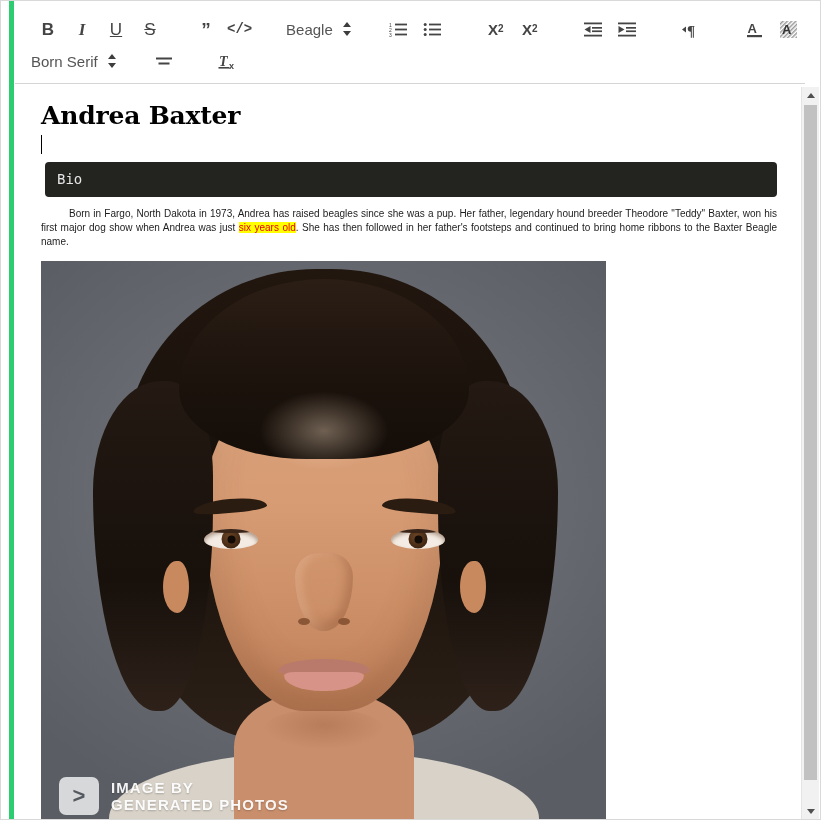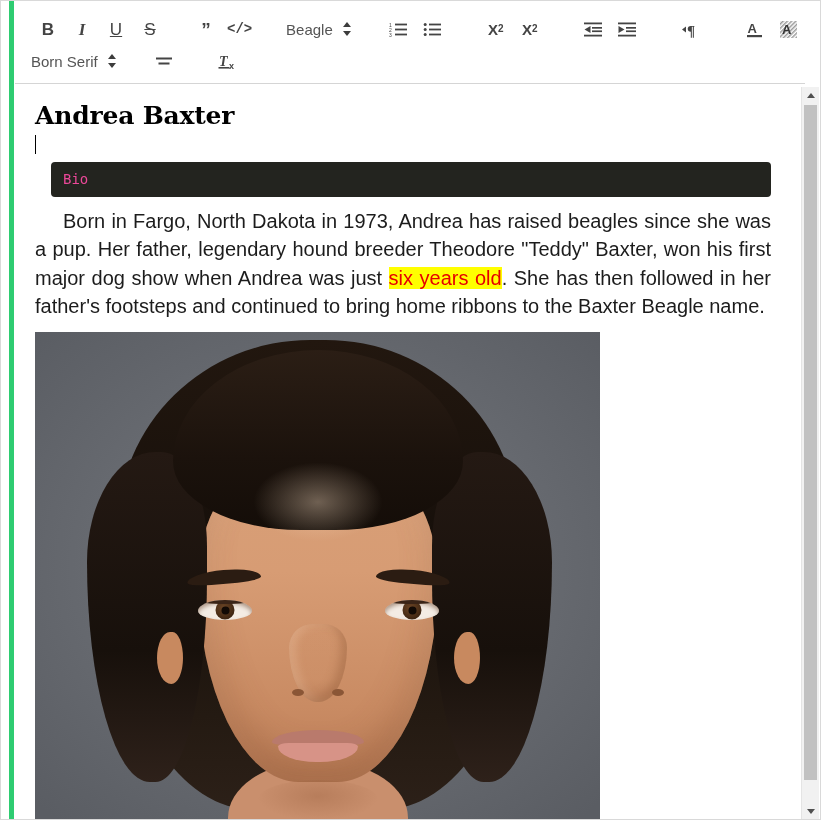--- a/index.html
+++ b/index.html
@@ -101,21 +101,21 @@
     border-right: 4.5px solid transparent;
   }
   .updown::before { top: 1px;  border-bottom: 5px solid #3d3d3d; }
   .updown::after  { bottom: 1px; border-top: 5px solid #3d3d3d; }
 
   svg.ic { display: block; }
 
   
   .editor {
     position: absolute;
-    left: 14px;
+    left: 20px;
     top: 86px;
     width: 772px;
     height: 733px;
     box-sizing: border-box;
     background: #ffffff;
     overflow: hidden;
   }
   .doc {
     padding: 8px 16px 0 20px;
   }
@@ -134,31 +134,31 @@
   .caret {
     position: absolute;
     left: 0;
     top: 1px;
     width: 1px;
     height: 19px;
     background: #000000;
   }
   .code-block {
     background: #23241f;
-    color: #ec4899;
+    color: #e5e5e5;
     border-radius: 4px;
     padding: 9px 12px;
-    margin: 6px 0 10px 16px;
+    margin: 6px 0 10px 4px;
     font-family: "DejaVu Sans Mono", "Liberation Mono", monospace;
     font-size: 14px;
     line-height: 1.2;
   }
   .para {
     text-align: justify;
-    font-size: 20px;
+    font-size: 10px;
     line-height: 1.42;
     color: #1c1c1c;
     margin: 0 0 12px 0;
     text-indent: 28px;
   }
   .hl {
     background: #ffff00;
     color: #e60000;
   }
 

